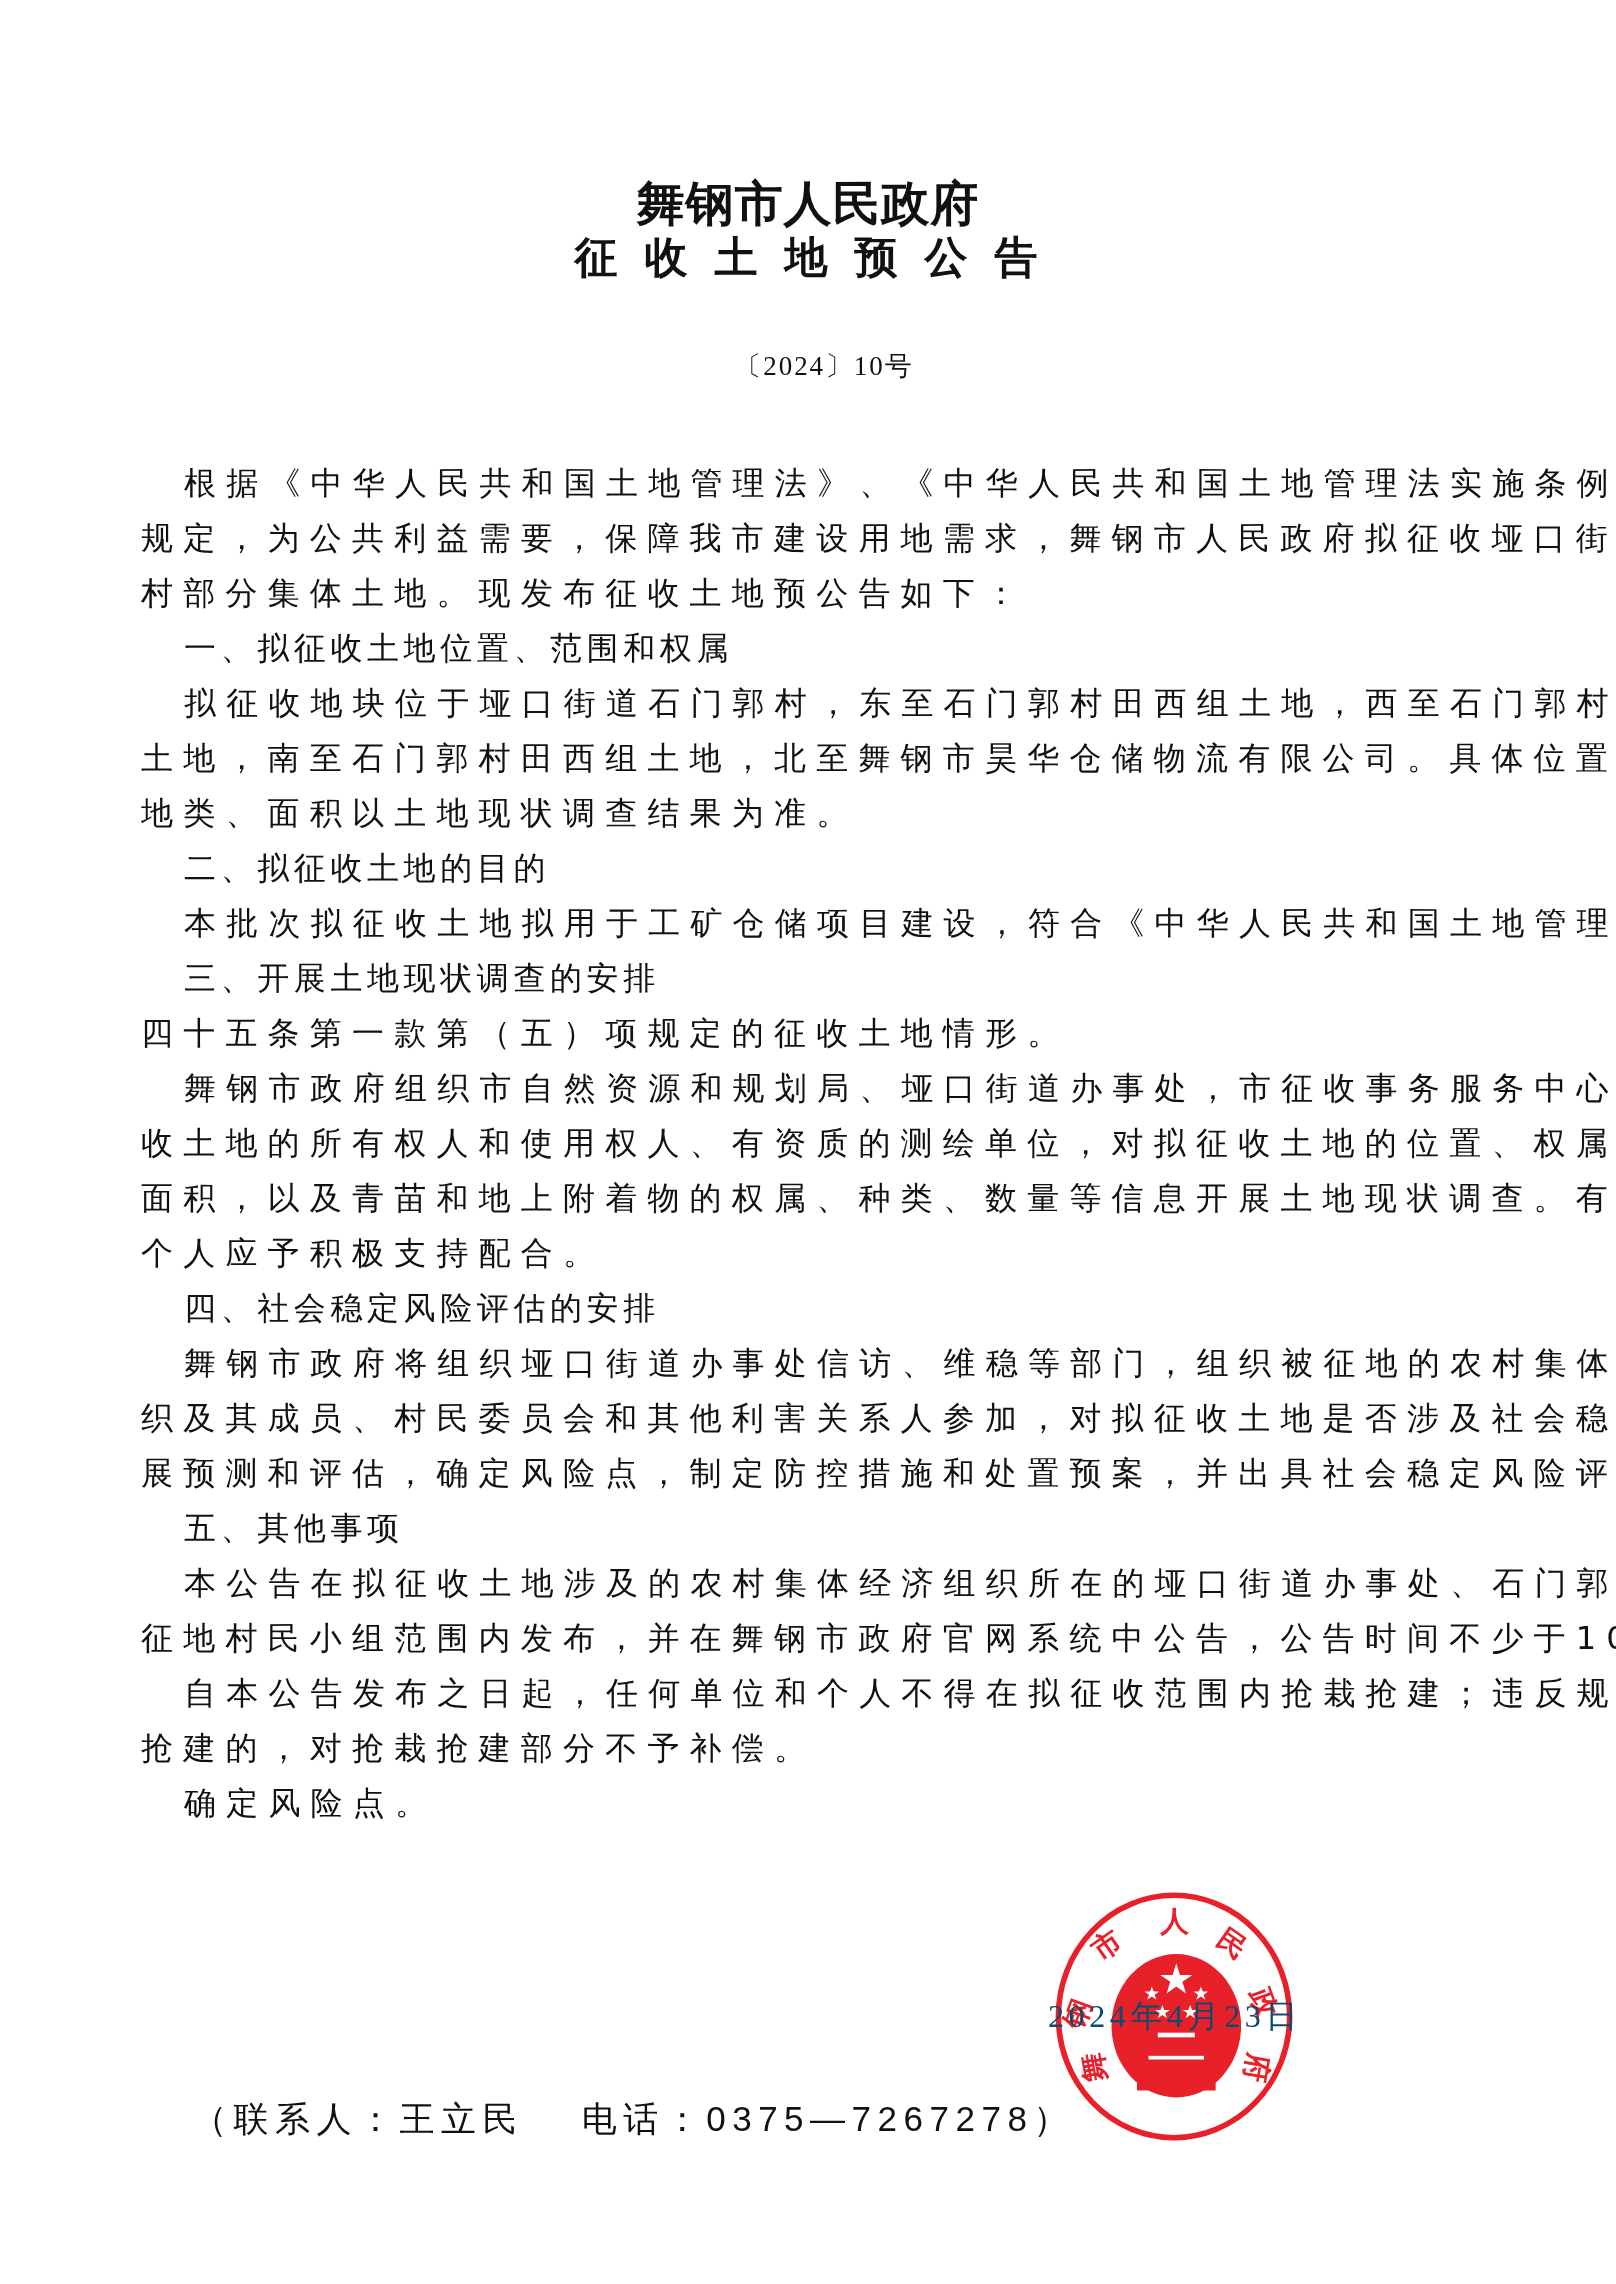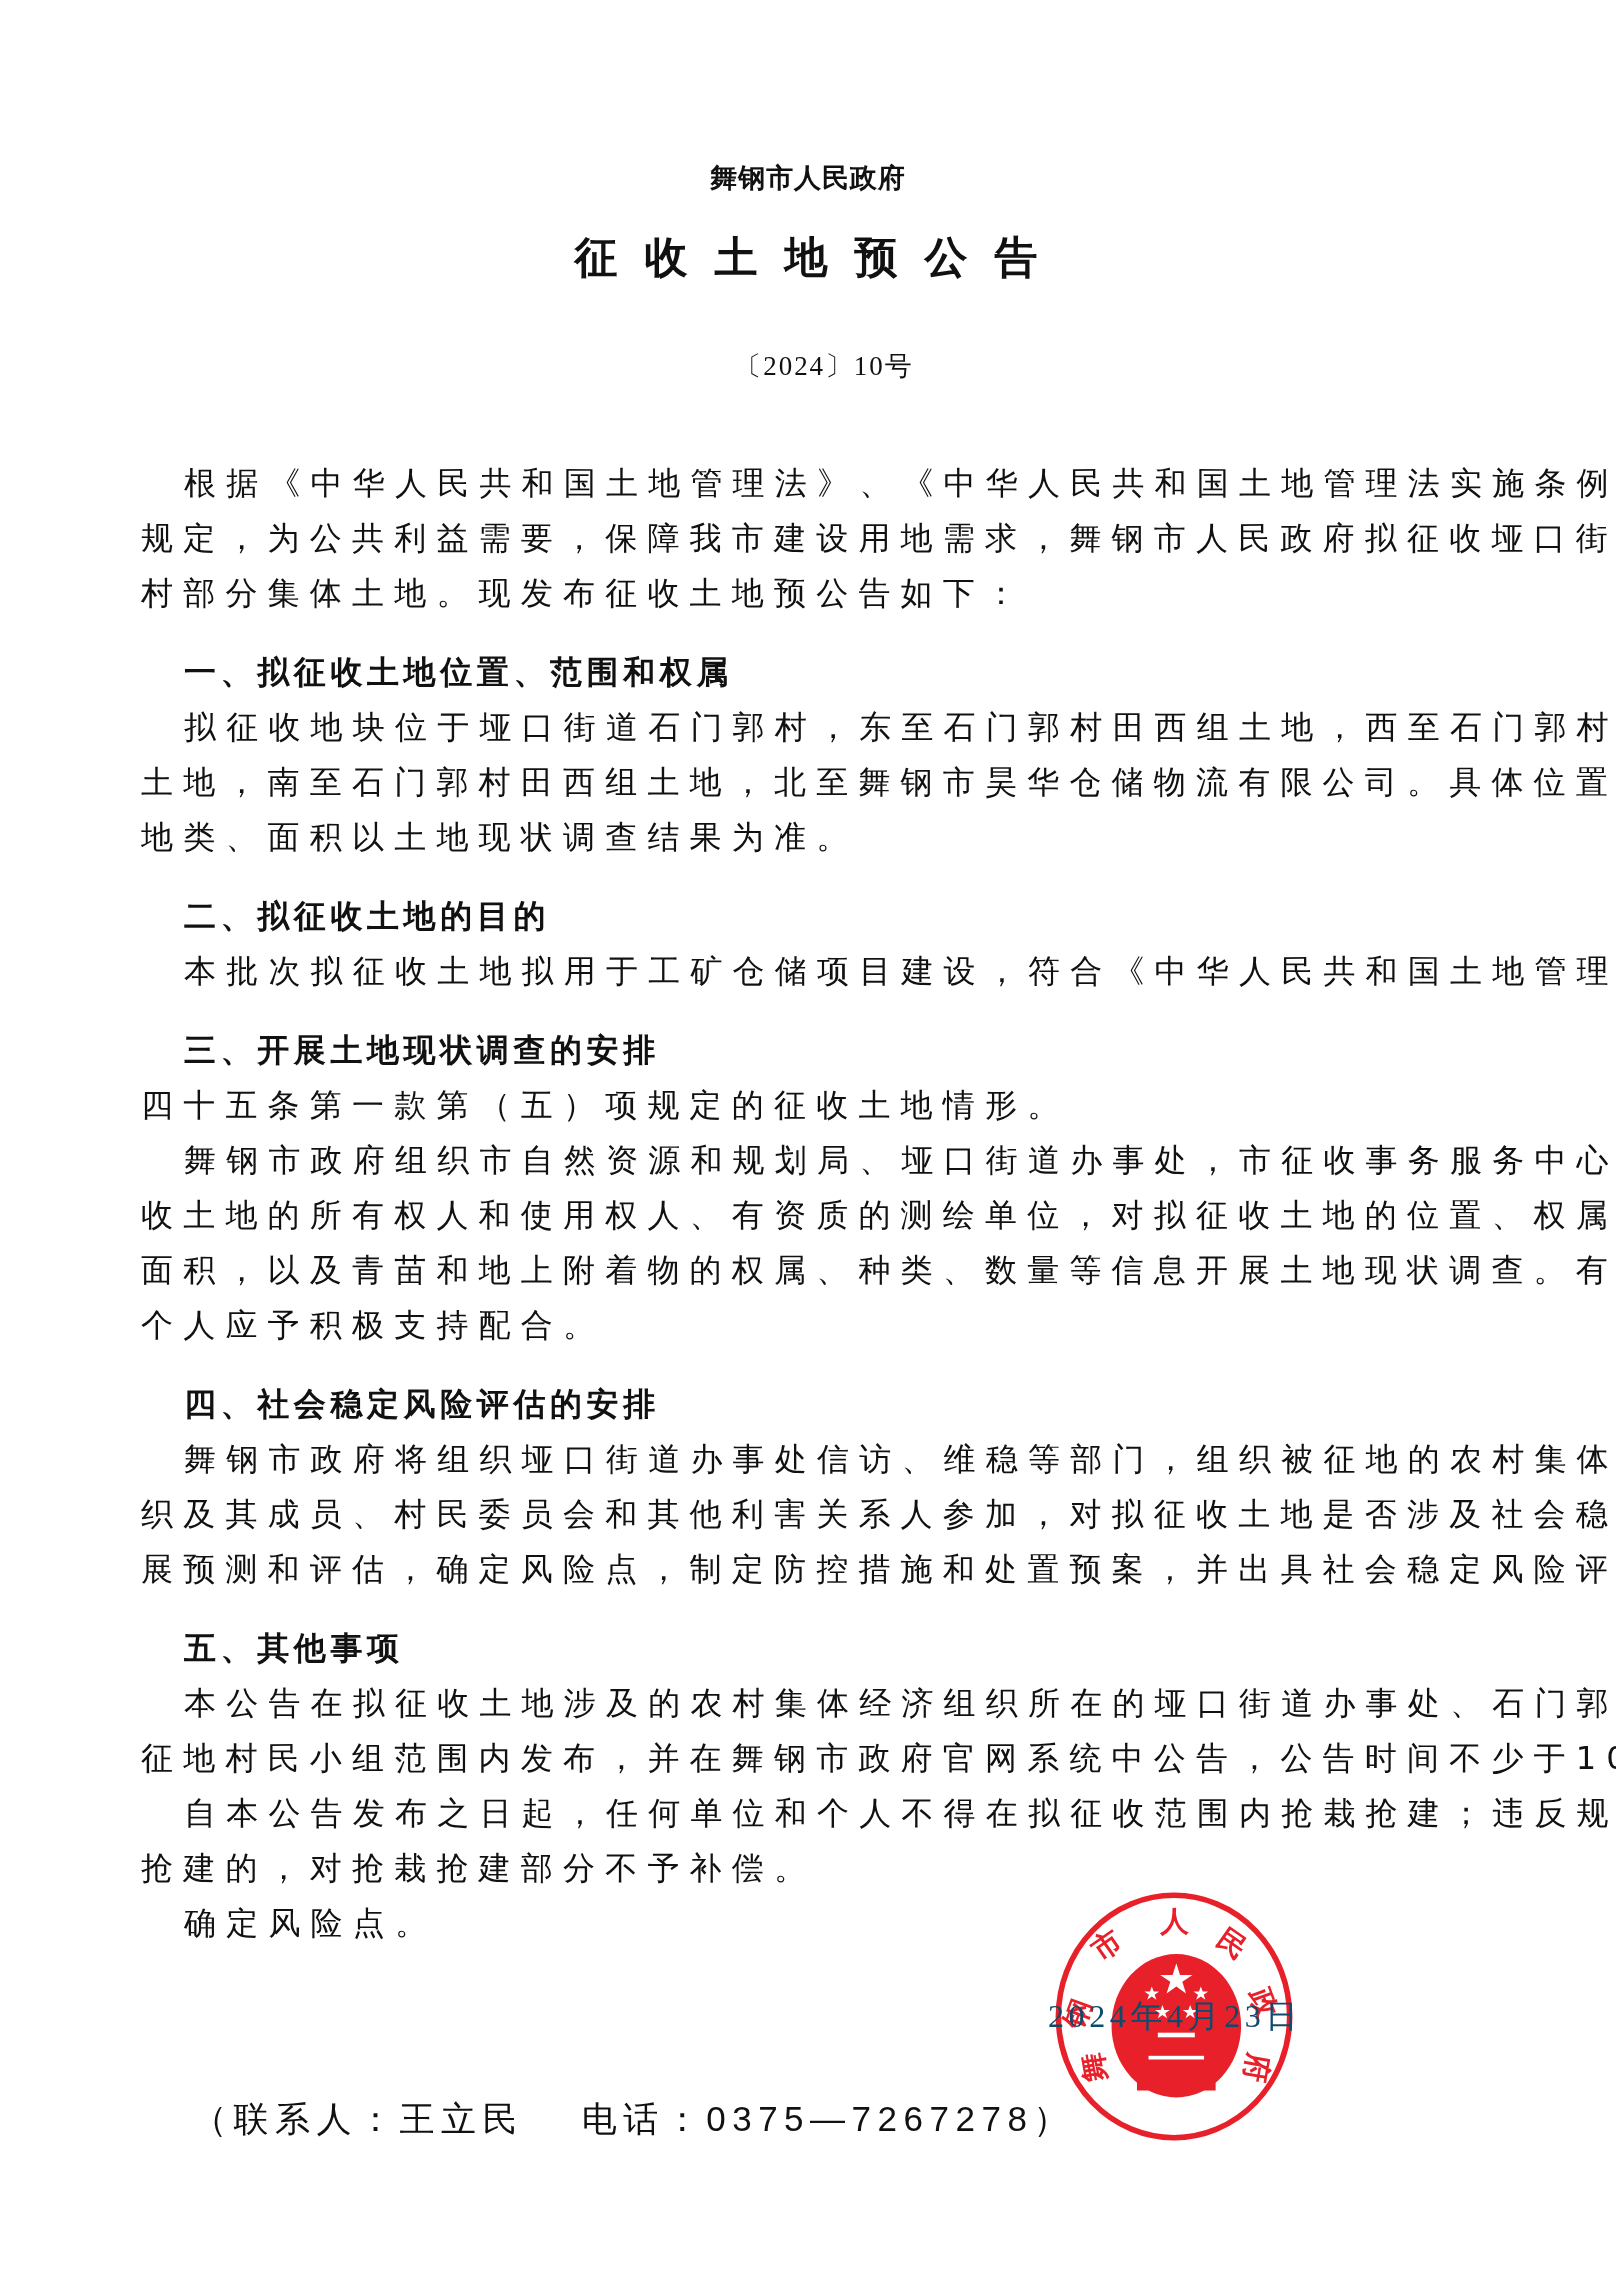--- a/index.html
+++ b/index.html
@@ -3,43 +3,43 @@
 <meta charset="utf-8">
 <style>
   html, body { margin: 0; padding: 0; background: #ffffff; }
   body { width: 1616px; height: 2284px; position: relative; overflow: hidden; }
   .page {
     position: absolute; left: 0; top: 0; width: 1616px; height: 2284px;
     background: #ffffff; color: #111111;
     font-family: "DejaVu Serif", "Liberation Serif", serif;
   }
   .title-1 {
-    position: absolute; top: 160px; left: 0; width: 100%;
-    text-align: center; font-size: 27px; font-weight: bold; letter-spacing: 0.9px;
+    position: absolute; top: 172px; left: 0; width: 100%;
+    text-align: center; font-size: 48px; font-weight: bold; letter-spacing: 0.9px;
     font-family: "DejaVu Serif", "Liberation Serif", serif;
   }
   .title-2 {
     position: absolute; top: 229px; left: 0; width: 100%;
     text-align: center; font-size: 43px; font-weight: bold; letter-spacing: 27px;
     padding-left: 23px; box-sizing: border-box;
     font-family: "DejaVu Serif", "Liberation Serif", serif;
   }
   .doc-number {
     position: absolute; top: 348px; left: 16px; width: 100%;
     text-align: center; font-size: 27px; letter-spacing: 1.9px;
     font-family: "Liberation Serif", "DejaVu Serif", serif;
   }
   .body {
     position: absolute; left: 141px; top: 456px; width: 1343px;
     font-family: "DejaVu Sans", "Liberation Sans", sans-serif;
     font-size: 32px; line-height: 55px; letter-spacing: 10.2px;
   }
   .line { white-space: nowrap; height: 55px; }
   .line.indent { padding-left: 43px; }
-  .line.heading { padding-left: 43px; font-weight: bold; letter-spacing: 4.6px; margin-top: 24px; }
+  .line.heading { padding-left: 43px; font-weight: normal; letter-spacing: 4.6px; }
   .seal {
     position: absolute; left: 1049px; top: 1887px; width: 250px; height: 259px;
   }
   .date {
     position: absolute; left: 1048px; top: 1995px;
     font-family: "Liberation Serif", "DejaVu Serif", serif;
     font-size: 32px; letter-spacing: 4.6px; color: #0c4a6e;
     white-space: nowrap;
   }
   .contact {

